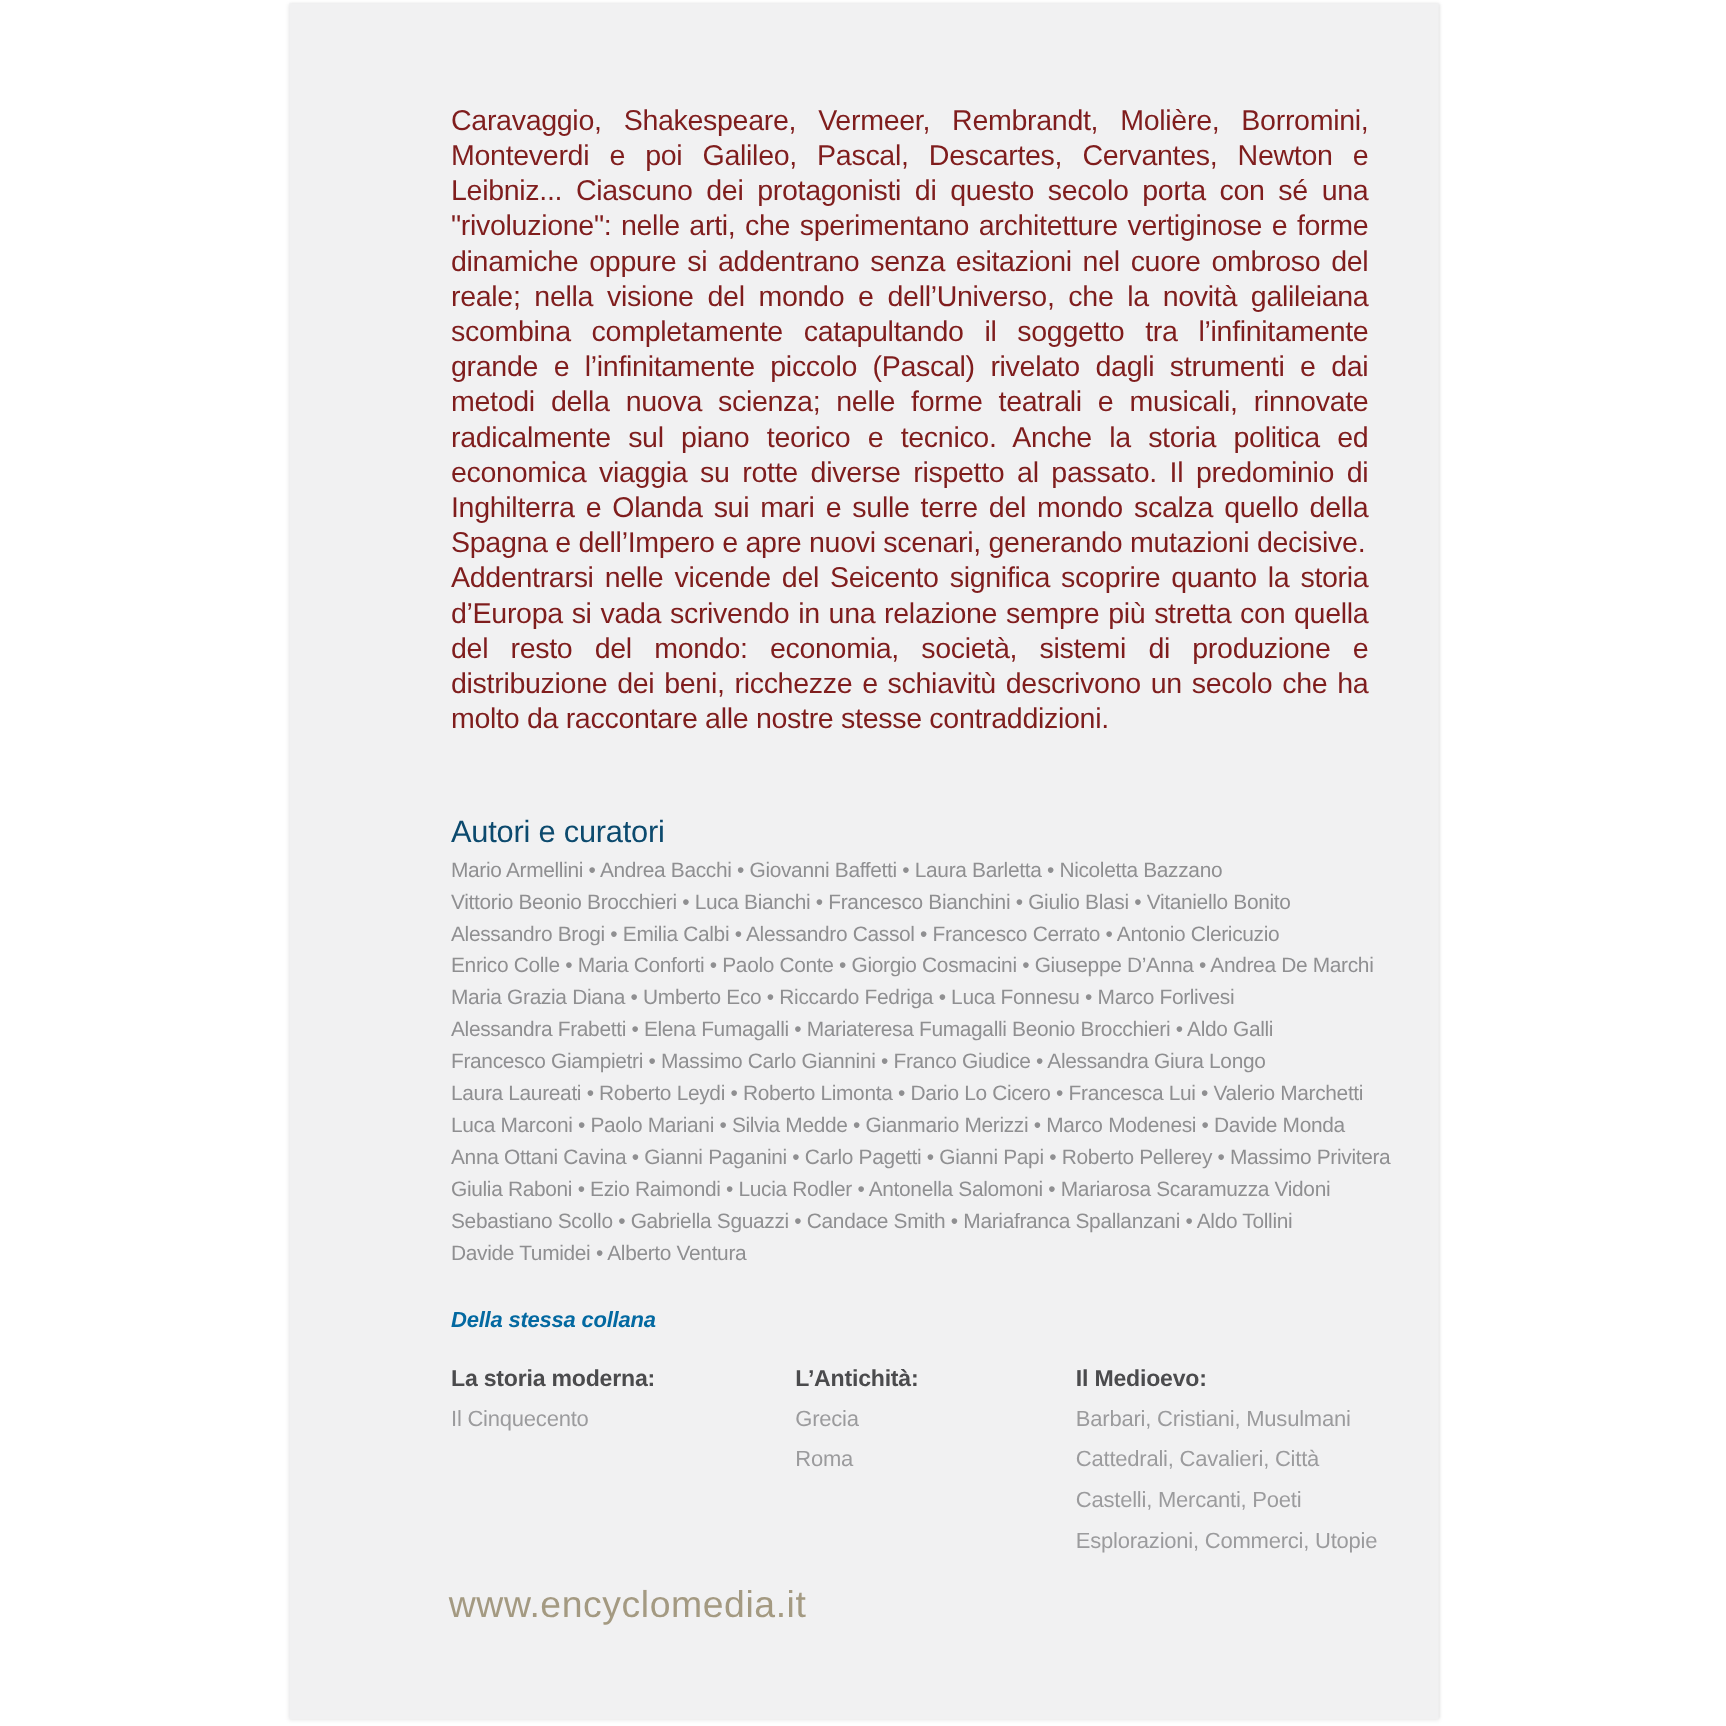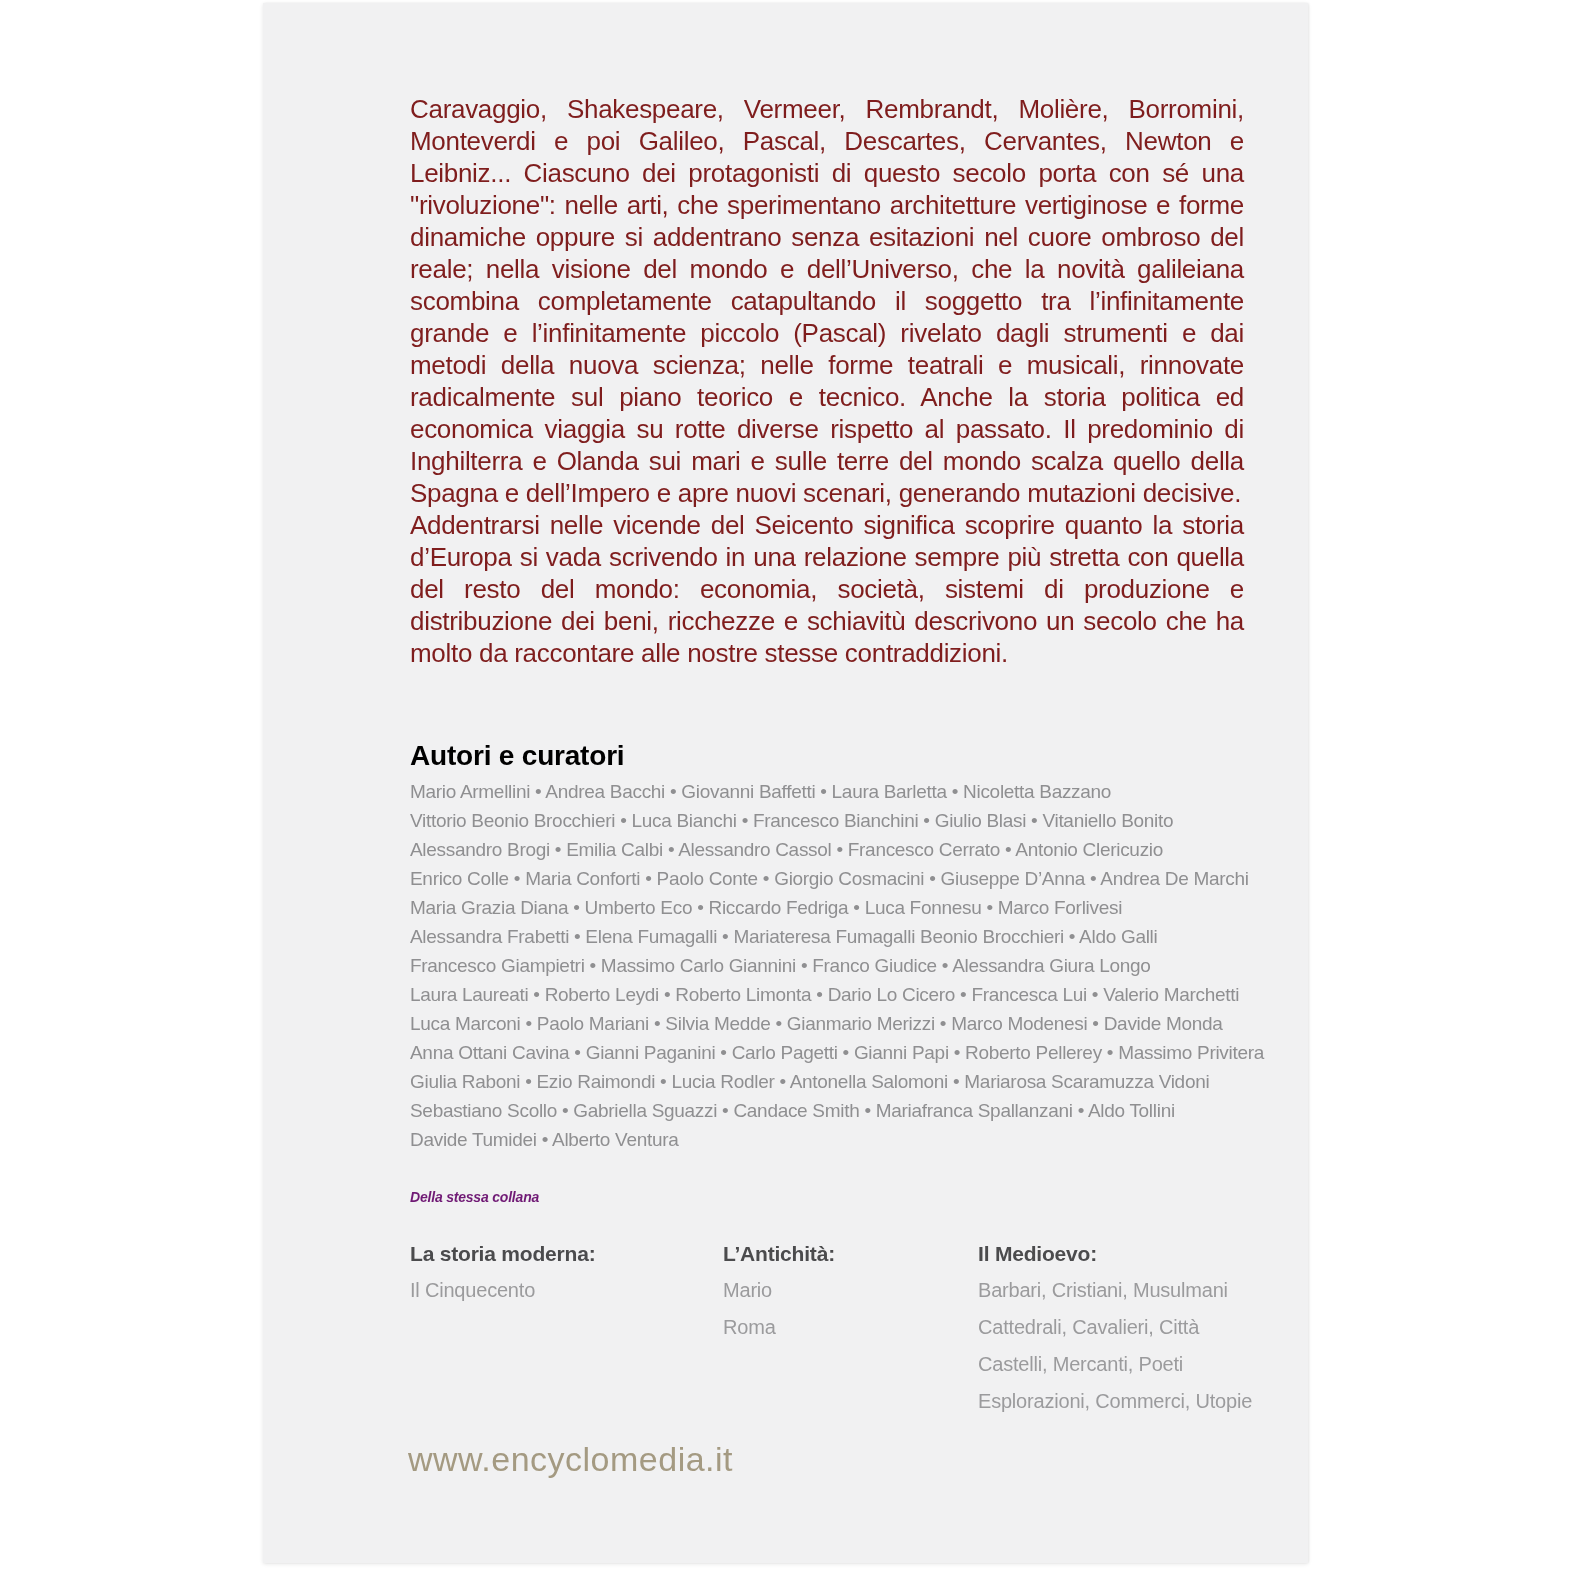--- a/index.html
+++ b/index.html
@@ -33,45 +33,45 @@
     letter-spacing: -0.3px;
     color: #7f1d1d;
     text-align: justify;
   }
   .authors-title {
     position: absolute;
     left: 147px;
     top: 736px;
     font-size: 28px;
     line-height: 34px;
-    font-weight: bold;
-    color: #000000;
+    font-weight: normal;
+    color: #0c4a6e;
     letter-spacing: -0.2px;
   }
   .authors-block {
     position: absolute;
     left: 147px;
     top: 774px;
     width: 880px;
   }
   .authors-block .author-line {
     font-size: 19px;
     line-height: 29px;
     letter-spacing: -0.3px;
     color: #8f8f91;
     white-space: nowrap;
   }
   .series-title {
     position: absolute;
     left: 147px;
     top: 1186px;
-    font-size: 14px;
+    font-size: 20px;
     font-style: italic;
     font-weight: bold;
-    color: #701a75;
+    color: #0369a1;
     letter-spacing: -0.2px;
   }
   .series-col {
     position: absolute;
     top: 1232px;
   }
   .series-col .col-heading {
     font-size: 21px;
     line-height: 37px;
     font-weight: bold;
@@ -128,21 +128,21 @@
 
   <div class="series-title">Della stessa collana</div>
 
   <div class="series-col col-1">
     <div class="col-heading">La storia moderna:</div>
     <div class="col-item">Il Cinquecento</div>
   </div>
 
   <div class="series-col col-2">
     <div class="col-heading">L’Antichità:</div>
-    <div class="col-item">Mario</div>
+    <div class="col-item">Grecia</div>
     <div class="col-item">Roma</div>
   </div>
 
   <div class="series-col col-3">
     <div class="col-heading">Il Medioevo:</div>
     <div class="col-item">Barbari, Cristiani, Musulmani</div>
     <div class="col-item">Cattedrali, Cavalieri, Città</div>
     <div class="col-item">Castelli, Mercanti, Poeti</div>
     <div class="col-item">Esplorazioni, Commerci, Utopie</div>
   </div>

